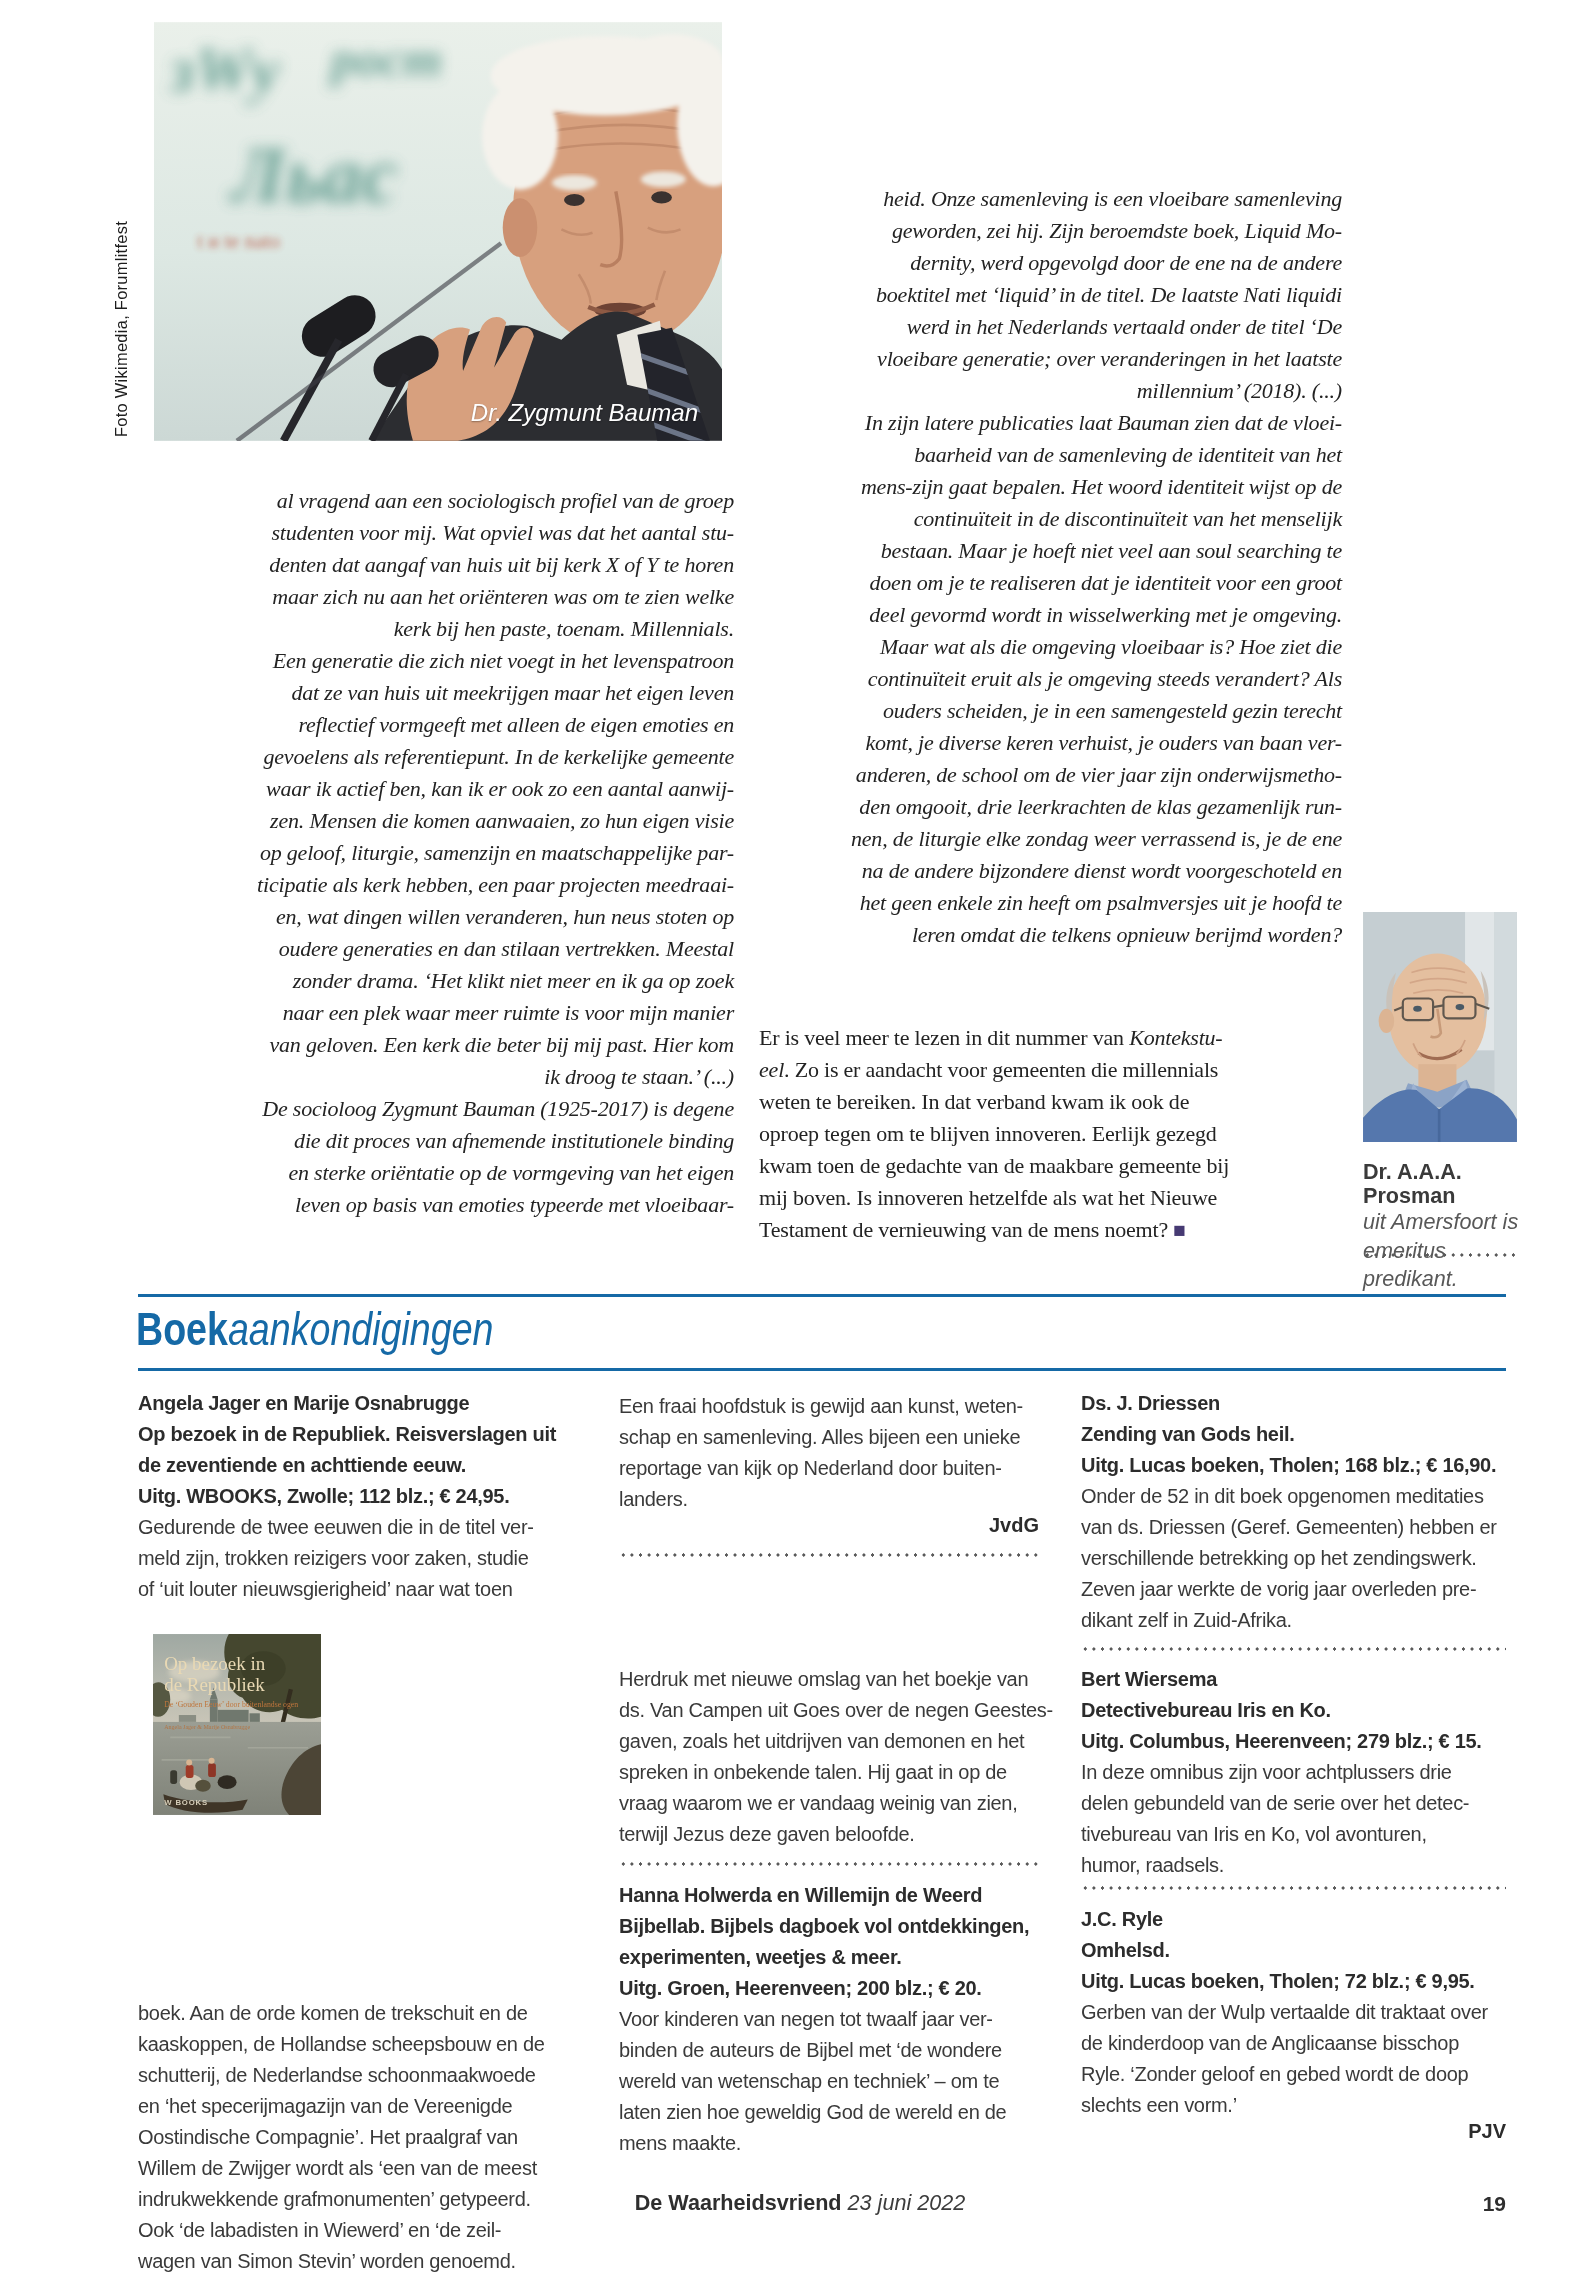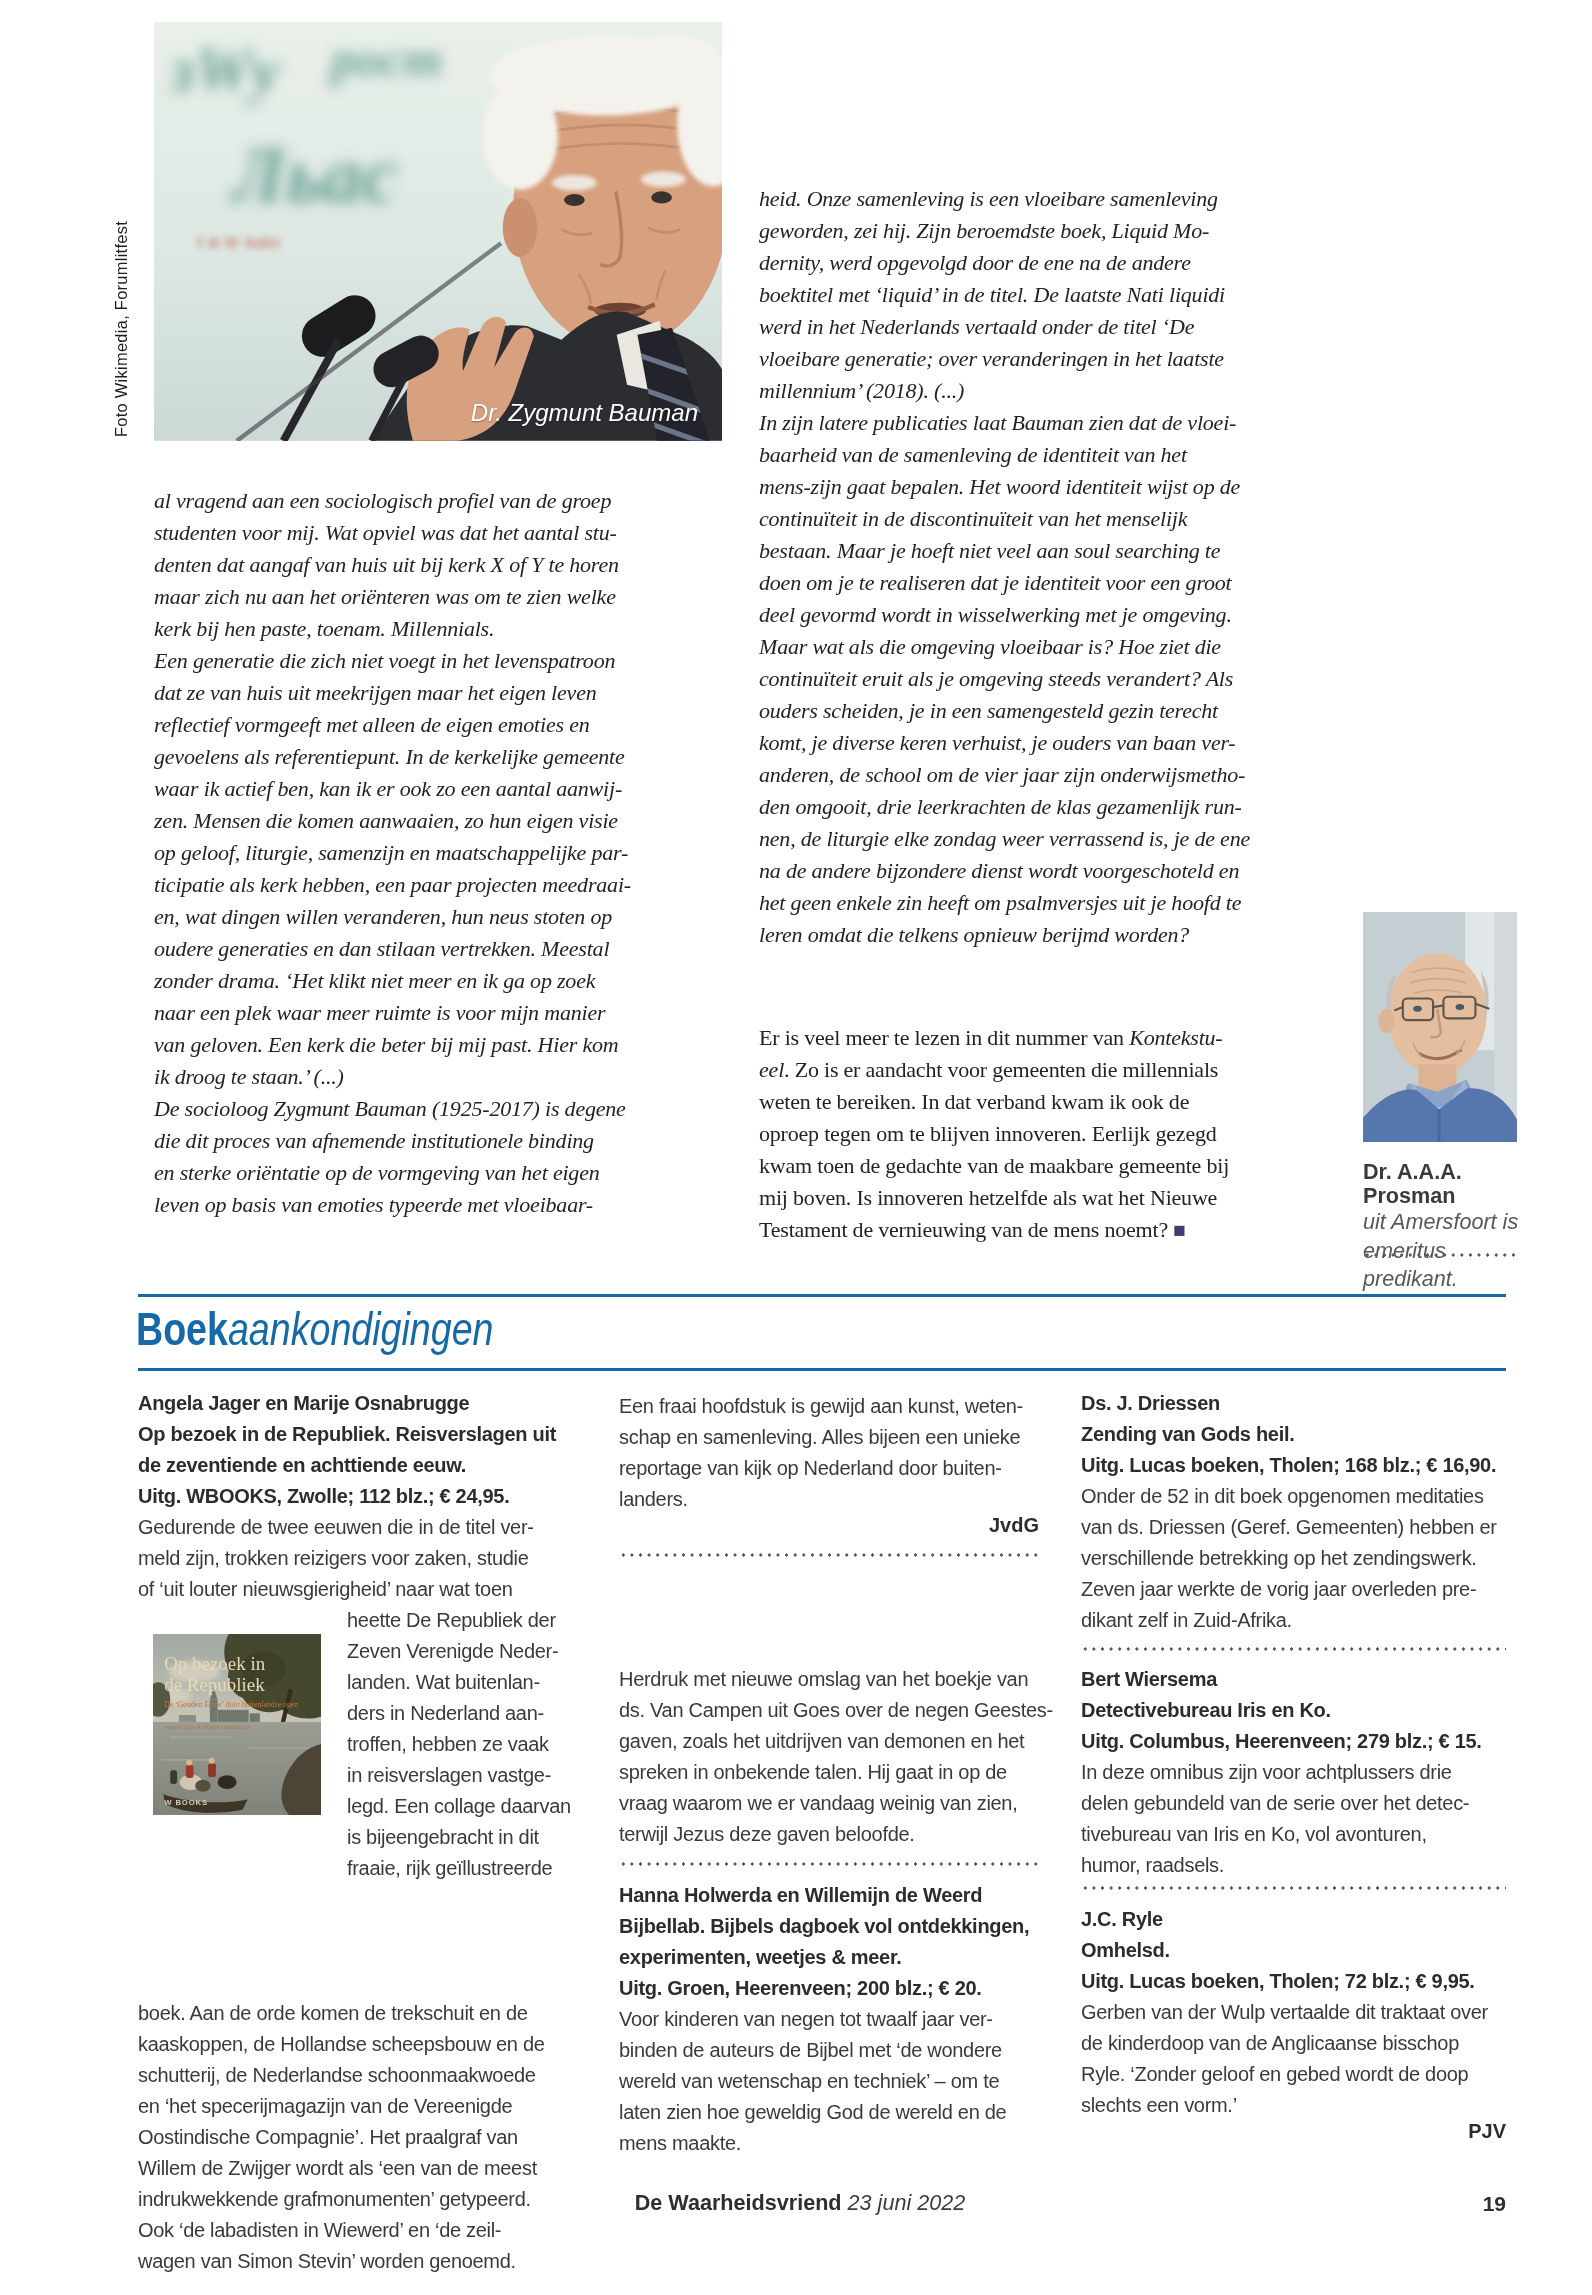--- a/index.html
+++ b/index.html
@@ -3,21 +3,21 @@
 <meta charset="utf-8">
 <title>De Waarheidsvriend — p.19</title>
 <style>
   html,body{margin:0;padding:0;background:#ffffff;}
   .page{position:relative;width:1592px;height:2295px;background:#fff;overflow:hidden;
         font-family:"Liberation Sans",sans-serif;color:#222;}
   .abs{position:absolute;}
 
   
   .serif-it{font-family:"Liberation Serif",serif;font-style:italic;font-size:22px;
-            line-height:32px;color:#232323;white-space:pre;letter-spacing:-0.2px;}
+            line-height:32px;color:#232323;white-space:pre;letter-spacing:-0.2px;text-align:right;}
   .serif-reg{font-family:"Liberation Serif",serif;font-style:normal;font-size:22px;
             line-height:32px;color:#232323;white-space:pre;letter-spacing:-0.2px;}
   .serif-reg .inner-it{font-style:italic;}
   .endmark{color:#463a73;font-size:21px;}
 
   
   .credit{transform:rotate(-90deg);transform-origin:left top;font-size:16.4px;color:#1d1d1d;
           width:233px;letter-spacing:0.3px;white-space:nowrap;}
 
   .bauman-caption{font-style:italic;font-size:24px;color:#ffffff;text-shadow:0 0.9px 1.7px rgba(0,0,0,.35);}
@@ -287,29 +287,20 @@
       <ellipse cx="86" cy="172" rx="11" ry="8" fill="#2f2a22"></ellipse>
       <ellipse cx="58" cy="176" rx="9" ry="7" fill="#55503c"></ellipse>
       <text x="13" y="42" font-family="'Liberation Serif',serif" font-size="22" fill="#e9d9b4">Op bezoek in</text>
       <text x="13" y="66" font-family="'Liberation Serif',serif" font-size="22" fill="#e9d9b4">de Republiek</text>
       <text x="13" y="85" font-family="'Liberation Serif',serif" font-size="9" fill="#c0763d">De ‘Gouden Eeuw’ door buitenlandse ogen</text>
       <text x="13" y="110" font-family="'Liberation Serif',serif" font-size="7" fill="#b5713d" opacity="0.9">Angela Jager &amp; Marije Osnabrugge</text>
       <text x="13" y="198" font-family="'Liberation Sans',sans-serif" font-weight="bold" font-size="9" letter-spacing="1" fill="#d5cdb8">W BOOKS</text>
     </svg>
   </div>
 
-  <div class="abs bk" style="left:347px;top:1605px;width:216px;">heette De Republiek der
-Zeven Verenigde Neder-
-landen. Wat buitenlan-
-ders in Nederland aan-
-troffen, hebben ze vaak
-in reisverslagen vastge-
-legd. Een collage daarvan
-is bijeengebracht in dit
-fraaie, rijk geïllustreerde</div>
   <div class="abs bk" style="left:138px;top:1998px;width:420px;">boek. Aan de orde komen de trekschuit en de
 kaaskoppen, de Hollandse scheepsbouw en de
 schutterij, de Nederlandse schoonmaakwoede
 en ‘het specerijmagazijn van de Vereenigde
 Oostindische Compagnie’. Het praalgraf van
 Willem de Zwijger wordt als ‘een van de meest
 indrukwekkende grafmonumenten’ getypeerd.
 Ook ‘de labadisten in Wiewerd’ en ‘de zeil-
 wagen van Simon Stevin’ worden genoemd.</div>
 

